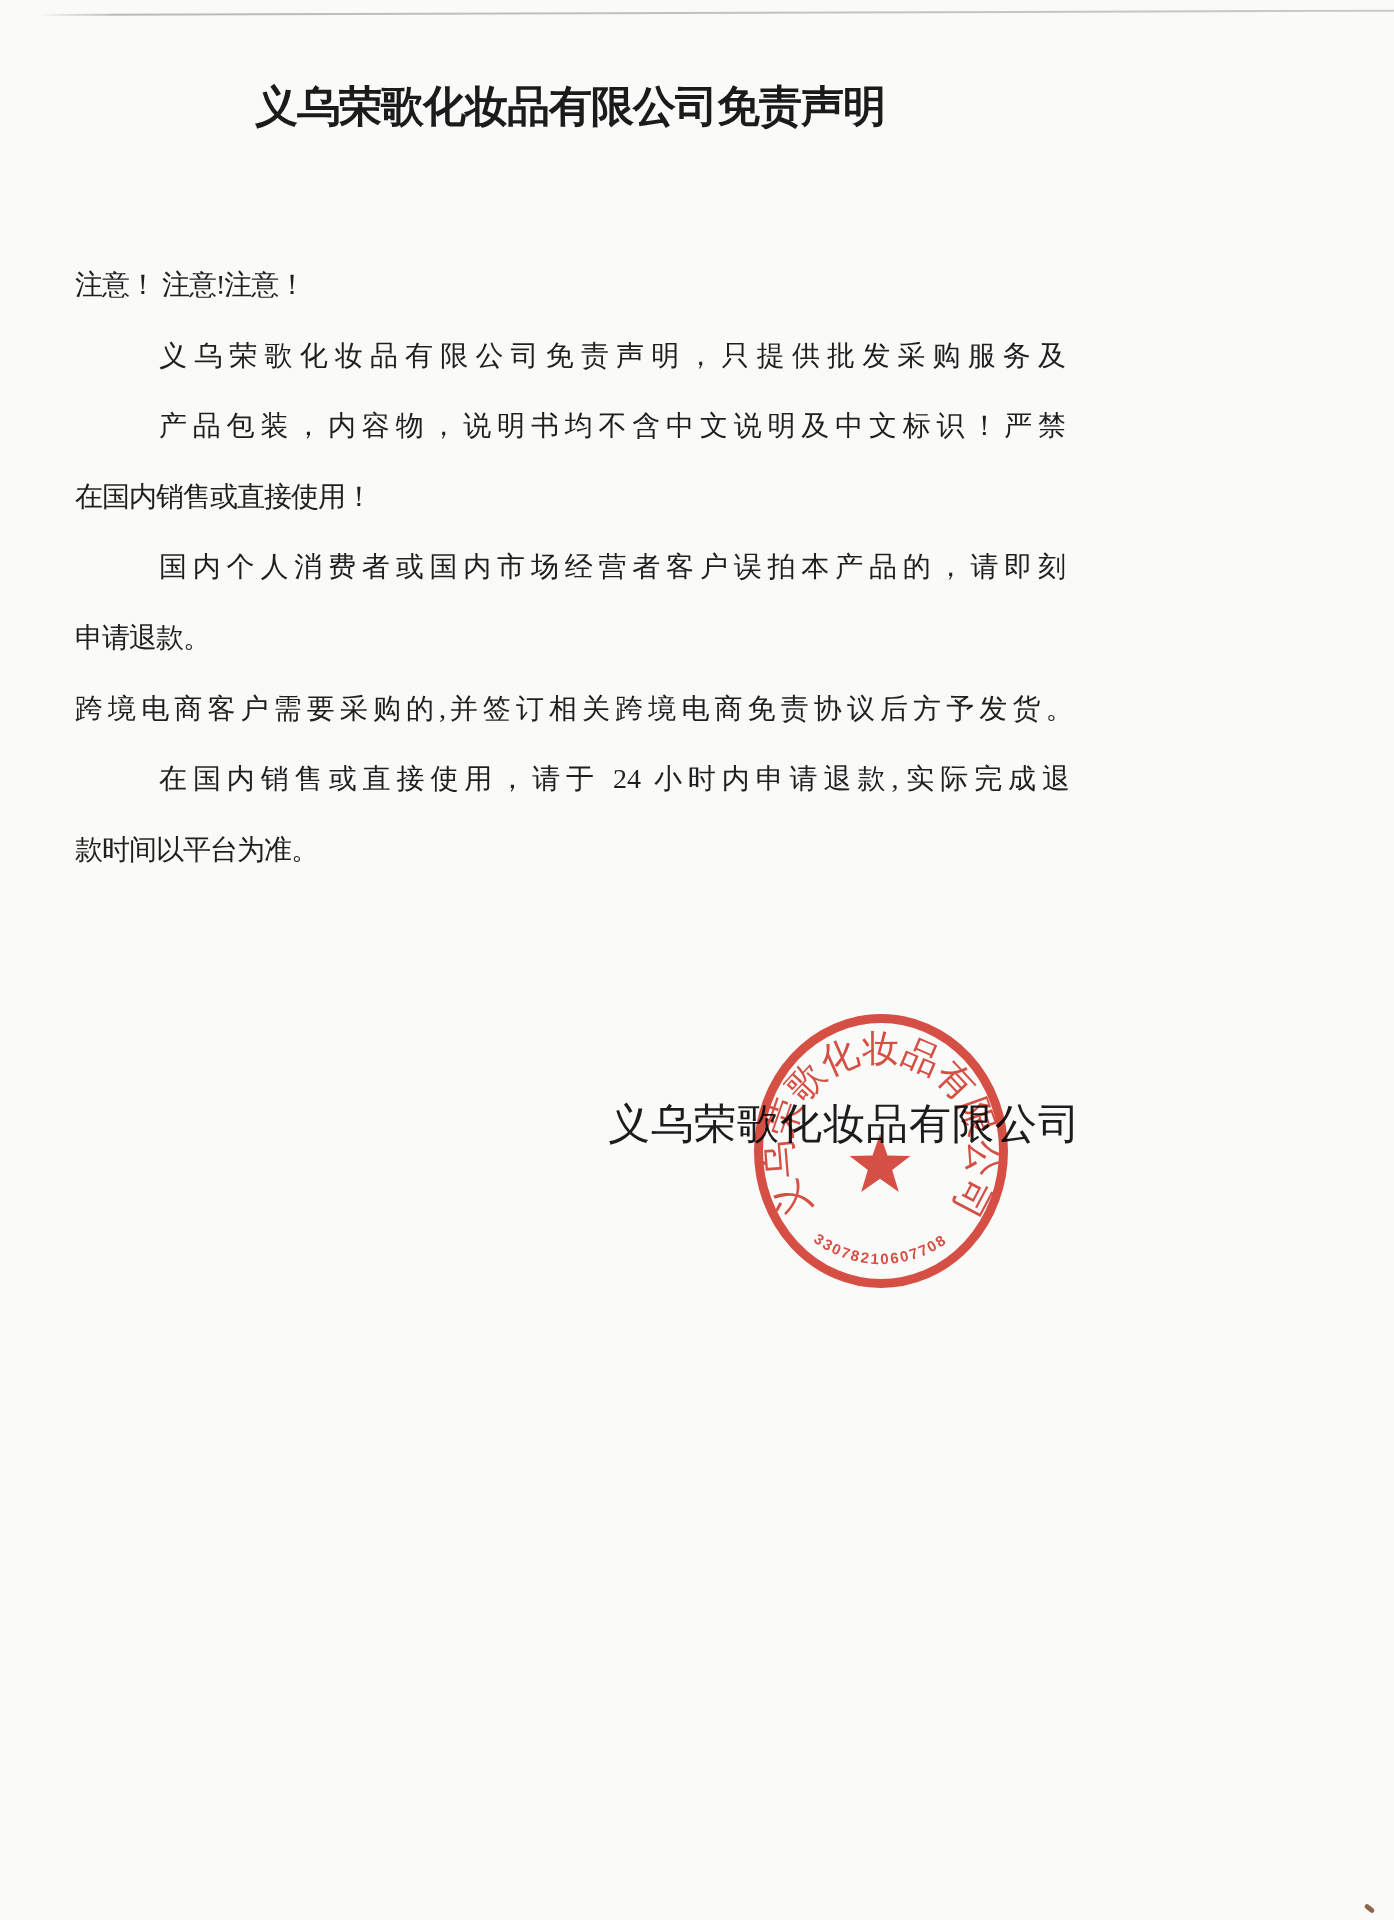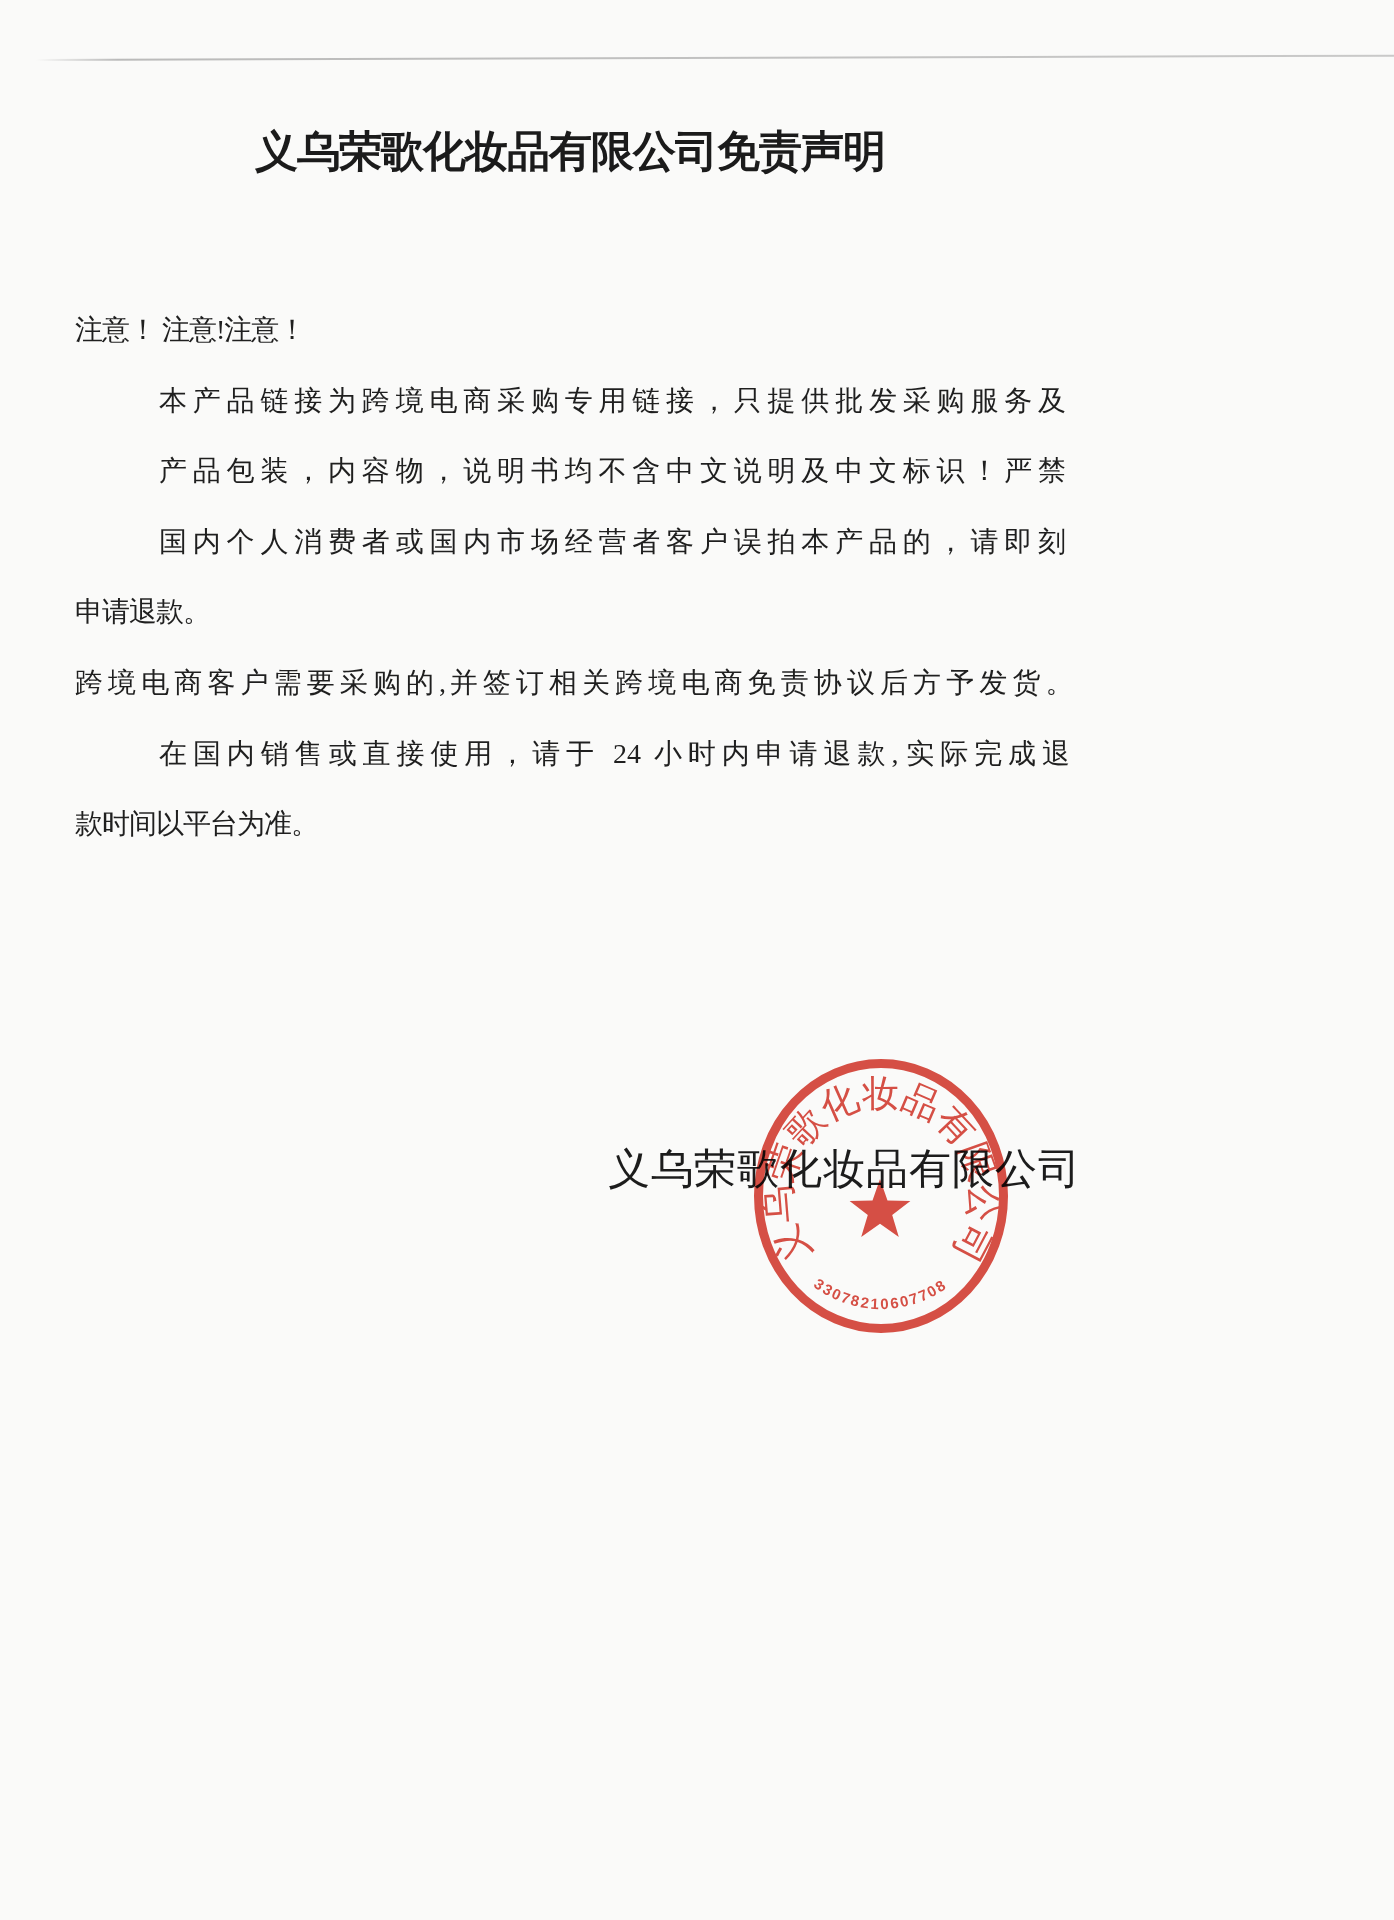--- a/index.html
+++ b/index.html
@@ -4,21 +4,21 @@
 <style>
   html, body { margin: 0; padding: 0; }
   body {
     width: 1394px; height: 1920px;
     background: #fafaf9;
     position: relative;
     overflow: hidden;
     font-family: "Liberation Serif", "DejaVu Serif", serif;
     color: #222222;
   }
-  .page { position: absolute; inset: 0; margin-top: 45px; }
+  .page { position: absolute; inset: 0; }
 
   
   .scan-edge-top {
     position: absolute; top: 14px; left: 36px; right: 0; height: 2px;
     background: linear-gradient(to right, rgba(150,150,150,0), rgba(165,165,165,.75) 6%, rgba(175,175,175,.65));
     transform: rotate(-0.18deg); transform-origin: left center;
   }
   
   .speck {
     position: absolute; left: 1364px; top: 1906px; width: 11px; height: 5px;
@@ -77,22 +77,23 @@
 <div class="page">
 
   <div class="scan-edge-top"></div>
 
   <div class="content">
 
     <h1 class="title">义乌荣歌化妆品有限公司免责声明</h1>
 
     <div class="bodytext">
       <div class="line">注意！ 注意!注意！</div>
-      <div class="line indent just">本产品链接为跨境电商采购专用链接，只提供批发采购服务及</div>
+      <div class="line indent just">义乌荣歌化妆品有限公司免责声明，只提供批发采购服务及</div>
       <div class="line indent just">产品包装，内容物，说明书均不含中文说明及中文标识！严禁</div>
+      <div class="line">在国内销售或直接使用！</div>
       <div class="line indent just">国内个人消费者或国内市场经营者客户误拍本产品的，请即刻</div>
       <div class="line">申请退款。</div>
       <div class="line just tight9">跨境电商客户需要采购的, 并签订相关跨境电商免责协议后方予发货。</div>
       <div class="line indent just tight10">
         <span>在国内销售或直接使用，请于 </span><span class="num">24</span><span> 小时内申请退款, 实际完成退</span>
       </div>
       <div class="line">款时间以平台为准。</div>
     </div>
 
     <div class="signature">义乌荣歌化妆品有限公司</div>

